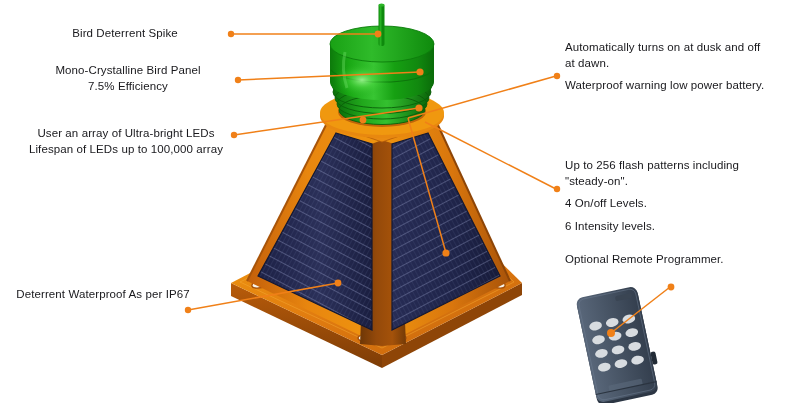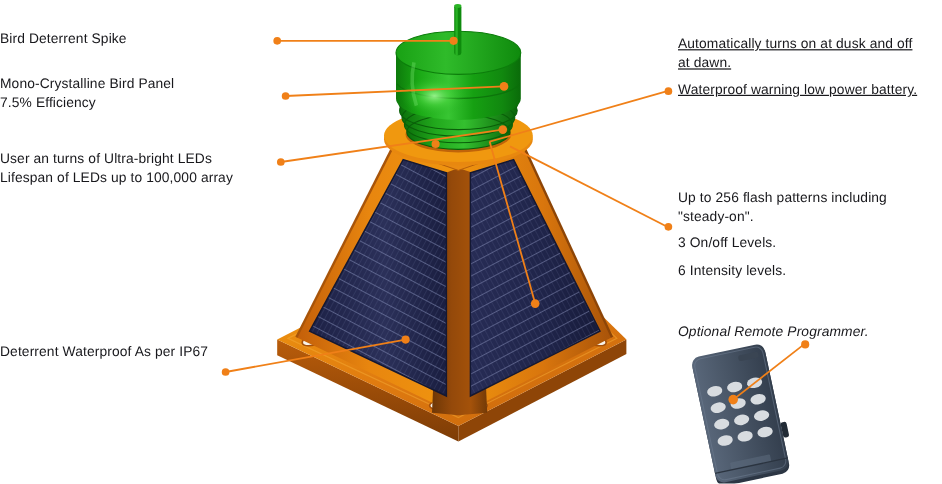--- a/index.html
+++ b/index.html
@@ -10,21 +10,21 @@
     color:#1a1a1a;
     overflow:hidden;
     position:relative;
   }
   #stage{position:absolute;left:0;top:0;width:785px;height:403px;}
   .svg-layer{position:absolute;left:0;top:0;width:785px;height:403px;}
 
   .callout{position:absolute;font-size:11.5px;line-height:15.5px;color:#18181c;
            white-space:nowrap;letter-spacing:.1px;}
   .callout.right{text-align:left;}
-  .callout.left{text-align:left;}
+  .callout.left{text-align:center;padding-left:14px;}
   .callout p{margin:0;}
   .callout p.gap{margin-top:7px;}
 </style>
 </head>
 <body>
 
 <div id="stage">
 
   <svg class="svg-layer" viewBox="0 0 785 403">
     <defs>
@@ -267,38 +267,38 @@
   <div class="callout left" style="left:0;top:26px;width:222px;">
     <p>Bird Deterrent Spike</p>
   </div>
 
   <div class="callout left" style="left:0;top:63px;width:228px;">
     <p>Mono-Crystalline Bird Panel</p>
     <p>7.5% Efficiency</p>
   </div>
 
   <div class="callout left" style="left:0;top:126px;width:224px;">
-    <p>User an turns of Ultra-bright LEDs</p>
+    <p>User an array of Ultra-bright LEDs</p>
     <p>Lifespan of LEDs up to 100,000 array</p>
   </div>
 
   <div class="callout left" style="left:0;top:287px;width:178px;">
     <p>Deterrent Waterproof As per IP67</p>
   </div>
 
-  <div class="callout right" style="left:565px;top:30px;width:220px;text-decoration:underline;">
+  <div class="callout right" style="left:565px;top:40px;width:220px;">
     <p>Automatically turns on at dusk and off</p>
     <p>at dawn.</p>
     <p class="gap">Waterproof warning low power battery.</p>
   </div>
 
   <div class="callout right" style="left:565px;top:158px;width:220px;">
     <p>Up to 256 flash patterns including</p>
     <p>"steady-on".</p>
-    <p class="gap">3 On/off Levels.</p>
+    <p class="gap">4 On/off Levels.</p>
     <p class="gap">6 Intensity levels.</p>
   </div>
 
-  <div class="callout right" style="left:565px;top:270px;width:220px;font-style:italic;">
+  <div class="callout right" style="left:565px;top:252px;width:220px;">
     <p>Optional Remote Programmer.</p>
   </div>
 
 </div>
 
 </body></html>

